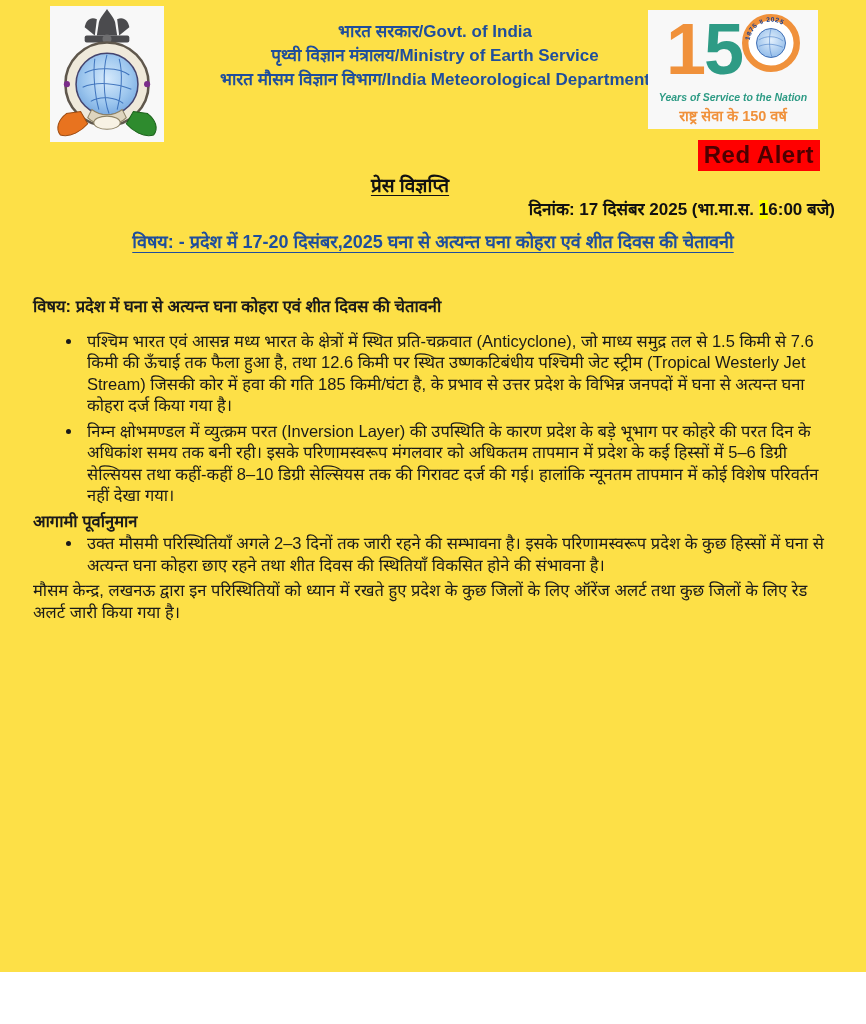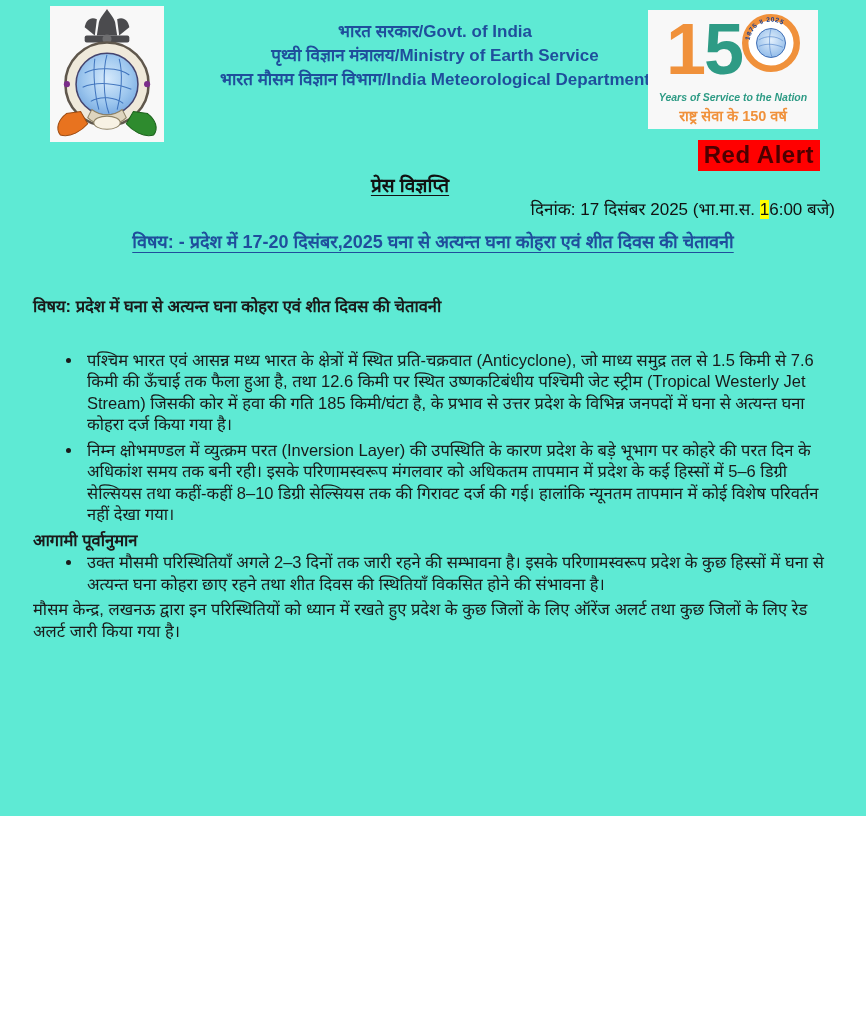--- a/index.html
+++ b/index.html
@@ -4,23 +4,23 @@
 <style>
   * { margin: 0; padding: 0; box-sizing: border-box; }
   html, body { background: #ffffff; }
   body {
     font-family: "Liberation Sans", "DejaVu Sans", sans-serif;
     color: #1a1a1a;
   }
   .page {
     position: relative;
     width: 866px;
-    height: 816px;
+    height: 972px;
     margin: 0 auto;
-    background: #5eead4;
+    background: #fde047;
     overflow: hidden;
   }
 
   
   .top-section { position: relative; height: 296px; }
 
   .imd-emblem {
     position: absolute;
     left: 50px; top: 6px;
     width: 114px; height: 136px;
@@ -101,21 +101,21 @@
     font-weight: bold;
     color: #111111;
     text-decoration: underline;
     text-underline-offset: 3px;
   }
 
   .date-line {
     position: absolute;
     top: 197px; right: 31px;
     font-size: 17px;
-    font-weight: normal;
+    font-weight: bold;
     color: #111111;
     white-space: nowrap;
   }
   .hl-yellow { background: #ffff00; }
 
   .subject-line {
     position: absolute;
     top: 229px; left: 0;
     width: 100%;
     text-align: center;
@@ -129,21 +129,21 @@
   
   .body-block {
     padding: 0 36px 0 33px;
     font-size: 16.5px;
     line-height: 21.5px;
     color: #1a1a1a;
   }
   .body-subject {
     font-weight: bold;
     font-size: 16.5px;
-    margin-bottom: 32px;
+    margin-bottom: 13px;
   }
   ul.bullets { list-style: disc; margin: 0; padding-left: 50px; }
   ul.bullets li { padding-left: 4px; margin-bottom: 4px; }
   .forecast-heading {
     font-weight: bold;
     margin-top: 1px;
     margin-bottom: 1px;
   }
   .closing-para { }
 </style>

